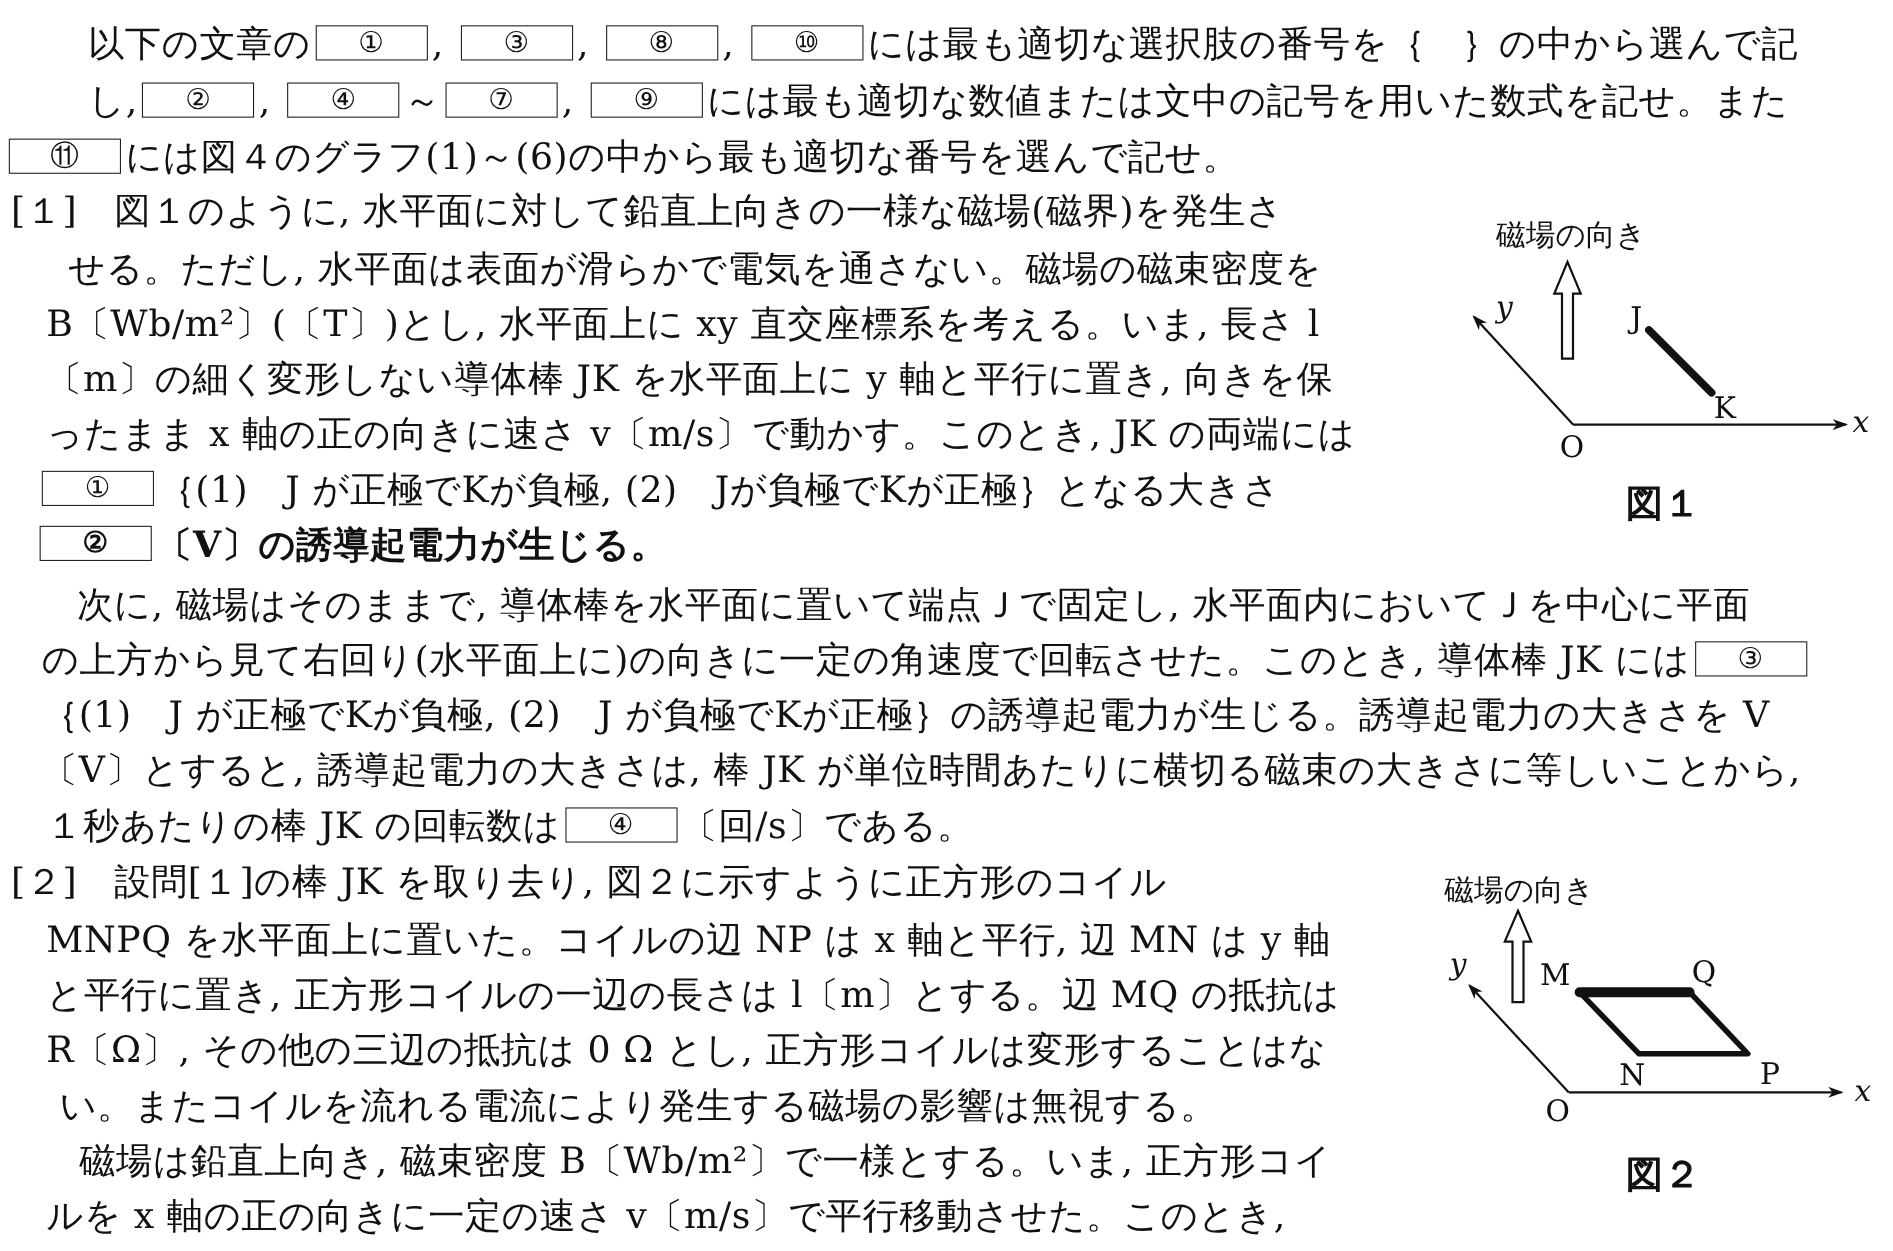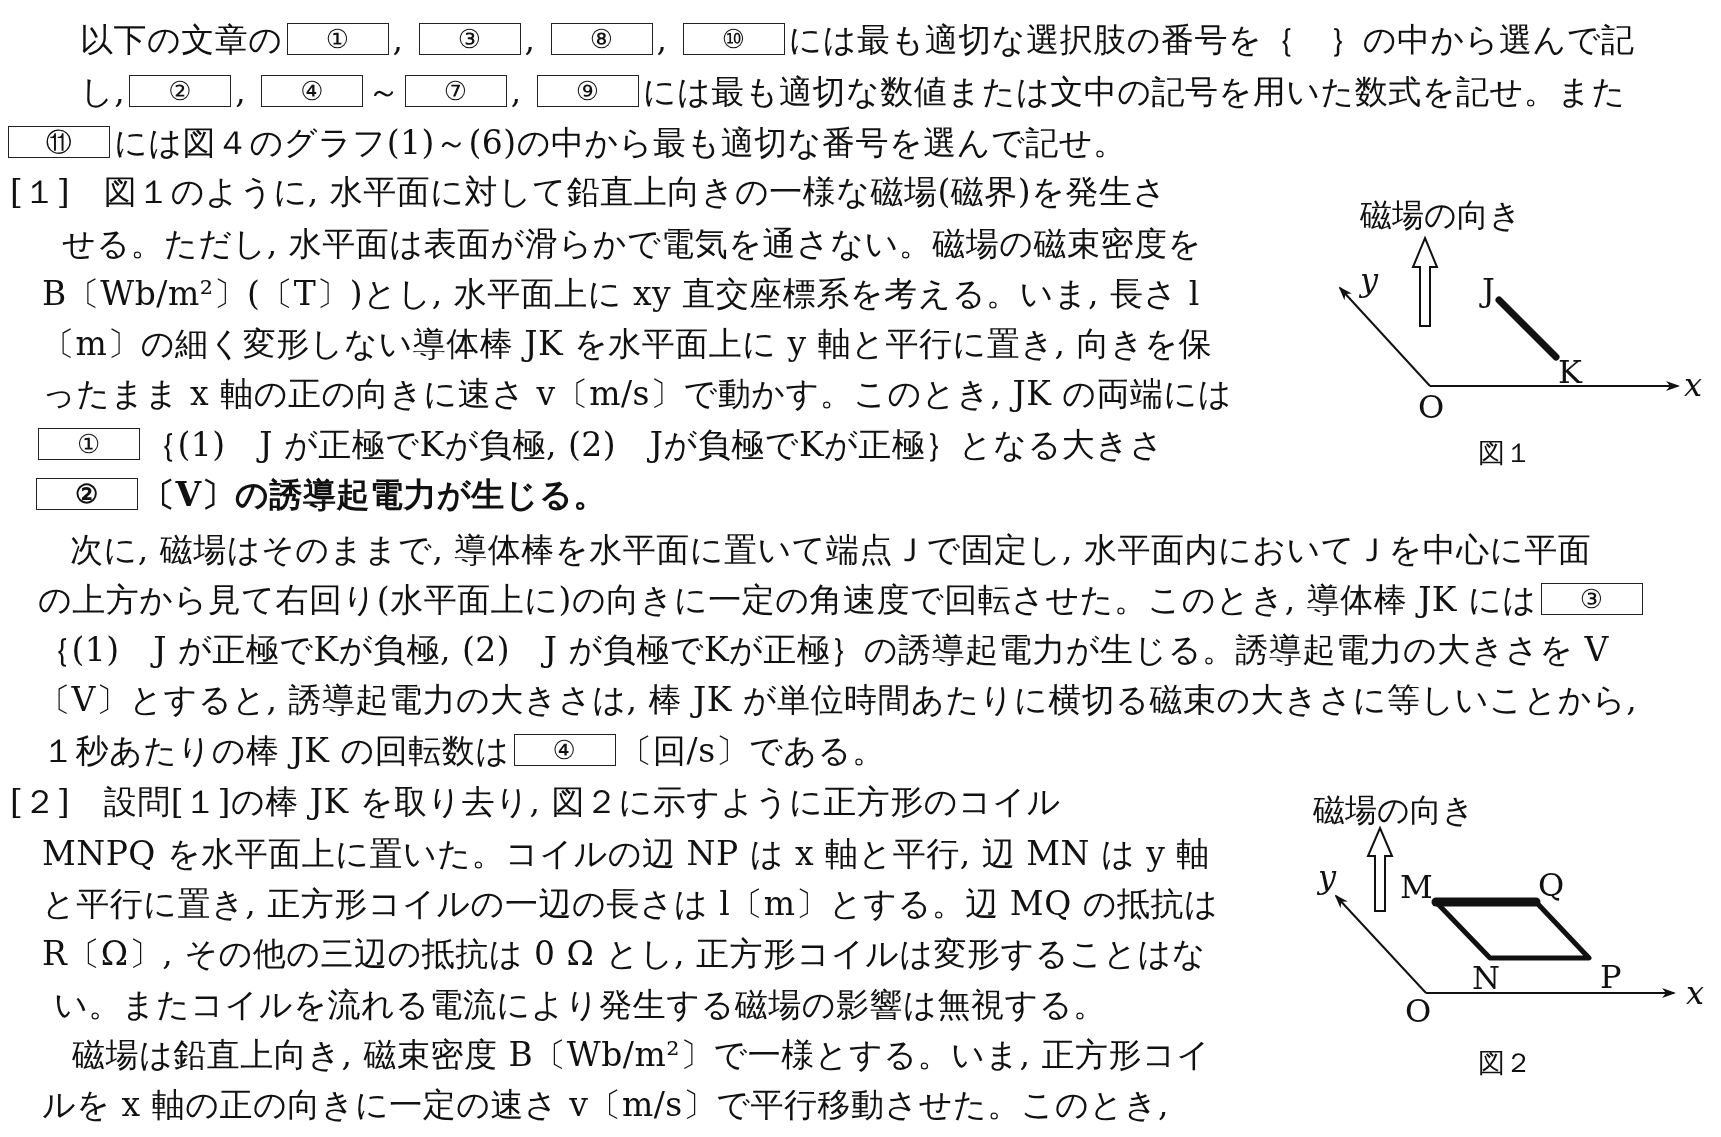--- a/index.html
+++ b/index.html
@@ -13,23 +13,23 @@
     font-size: 33px; line-height: 44px; letter-spacing: 0.5px;
   }
   .ans-box {
     display: inline-block; border: 1.6px solid #222; height: 30px; line-height: 30px;
     vertical-align: middle; text-align: center; font-size: 26px; margin: 0 4px;
     position: relative; top: -3px; background: #fff;
   }
   .w-wide { width: 100px; }
   .fig { position: absolute; }
   .fig svg { position: absolute; left: 0; top: 0; overflow: visible; }
-  .lbl { position: absolute; font-size: 32px; line-height: 30px; white-space: nowrap; }
+  .lbl { position: absolute; font-size: 27px; line-height: 30px; white-space: nowrap; }
   .ital { font-style: italic; }
-  .caption { position: absolute; font-size: 27px; white-space: nowrap; }
+  .caption { position: absolute; font-size: 34px; white-space: nowrap; font-weight: bold; }
 </style>
 </head>
 <body>
 
 <div class="line" data-name="intro-line-1" style="left:80px; top:18px;">
   <span data-name="intro-text">以下の文章の</span><span class="ans-box w-wide" data-name="answer-box-1">①</span><span>,</span> <span class="ans-box w-wide" data-name="answer-box-3">③</span><span>,</span> <span class="ans-box w-wide" data-name="answer-box-8">⑧</span><span>,</span> <span class="ans-box w-wide" data-name="answer-box-10">⑩</span><span data-name="intro-text">には最も適切な選択肢の番号を｛　｝の中から選んで記</span>
 </div>
 
 <div class="line" data-name="intro-line-2" style="left:80px; top:70px;">
   <span>し,</span><span class="ans-box w-wide" data-name="answer-box-2">②</span><span>,</span> <span class="ans-box w-wide" data-name="answer-box-4">④</span><span>～</span><span class="ans-box w-wide" data-name="answer-box-7">⑦</span><span>,</span> <span class="ans-box w-wide" data-name="answer-box-9">⑨</span><span>には最も適切な数値または文中の記号を用いた数式を記せ。また</span>

